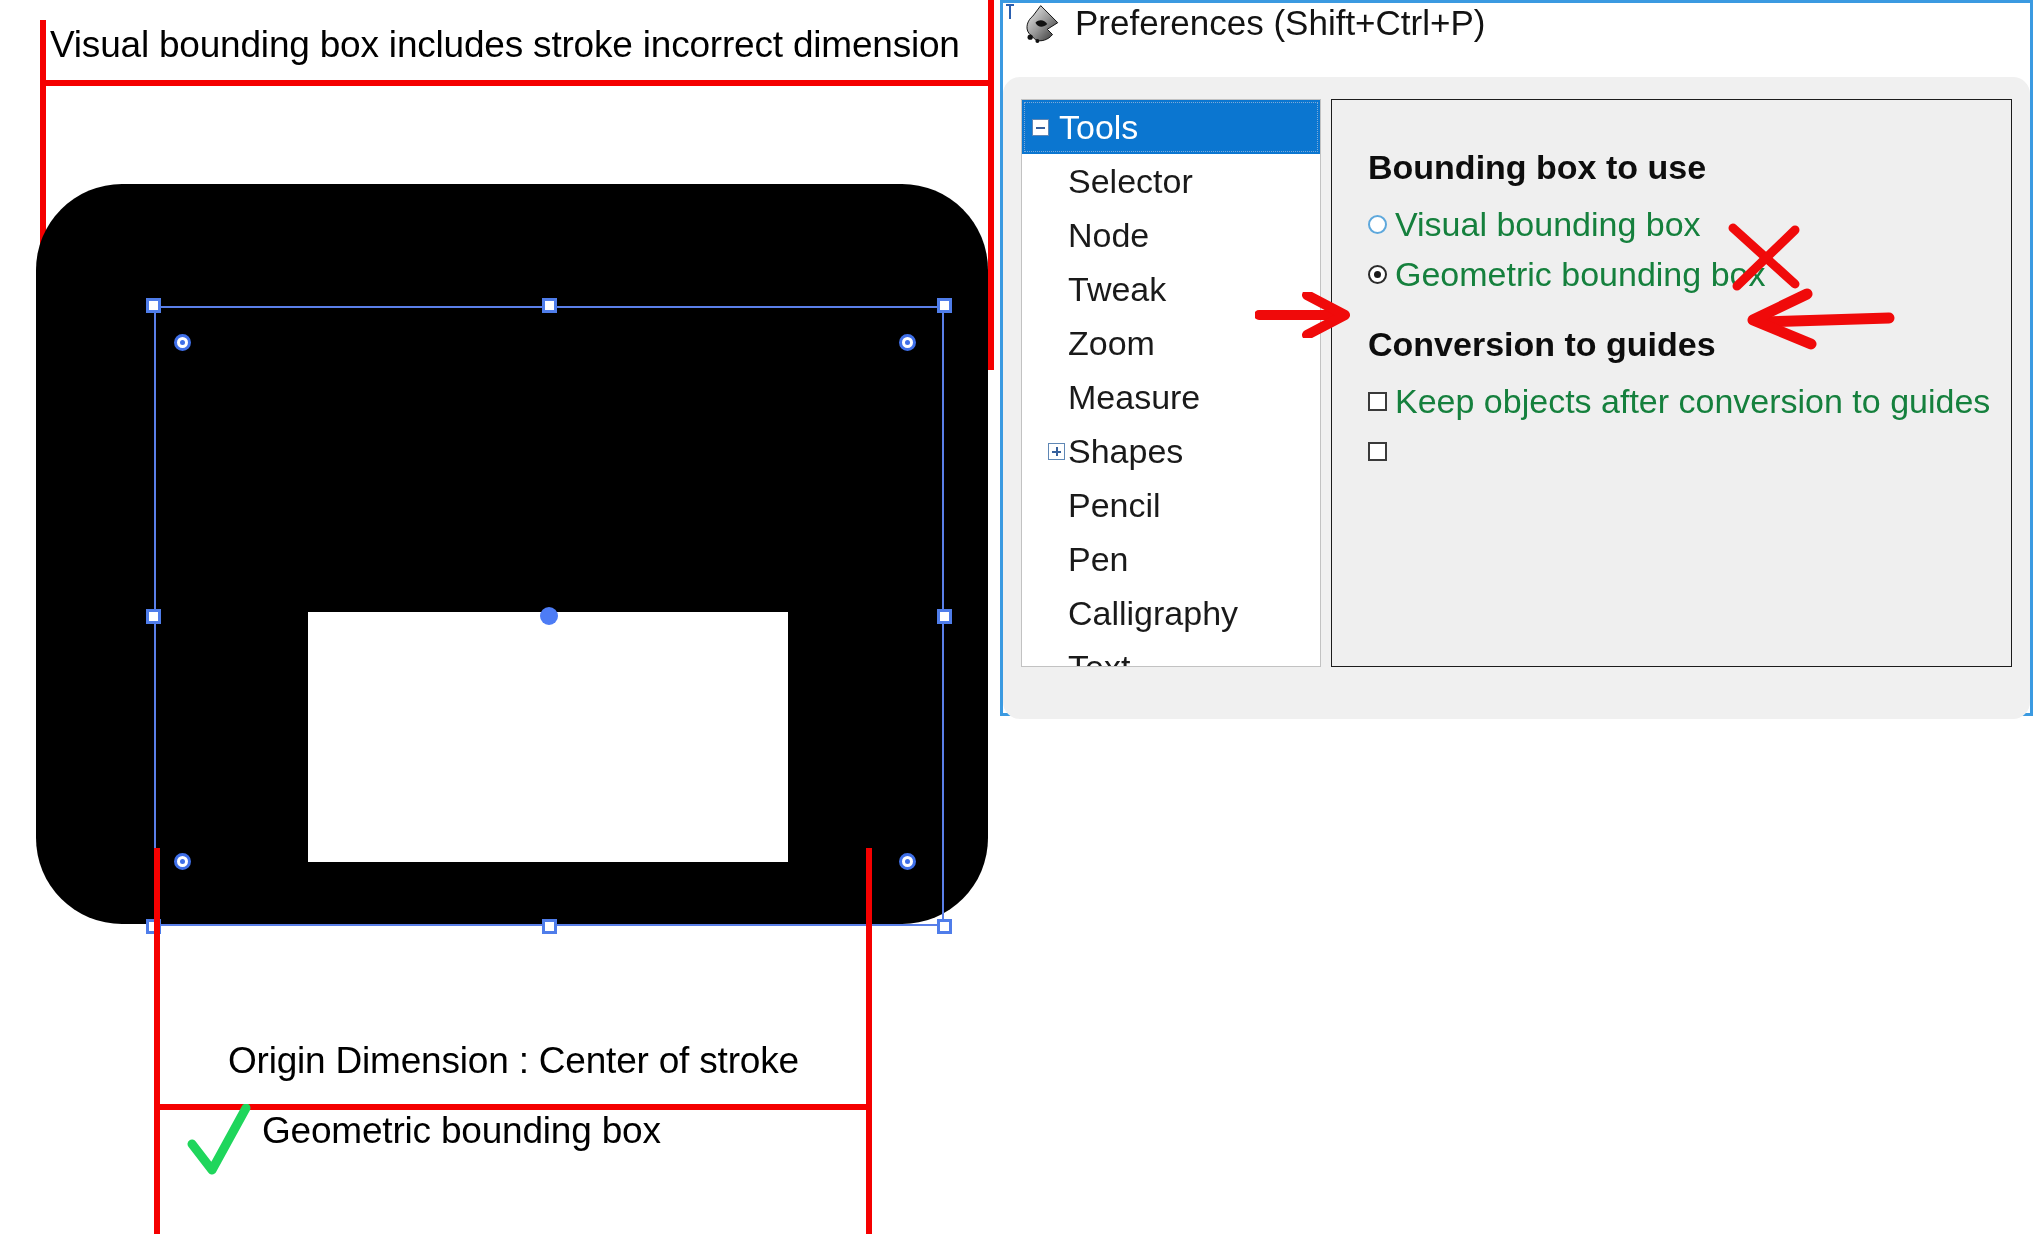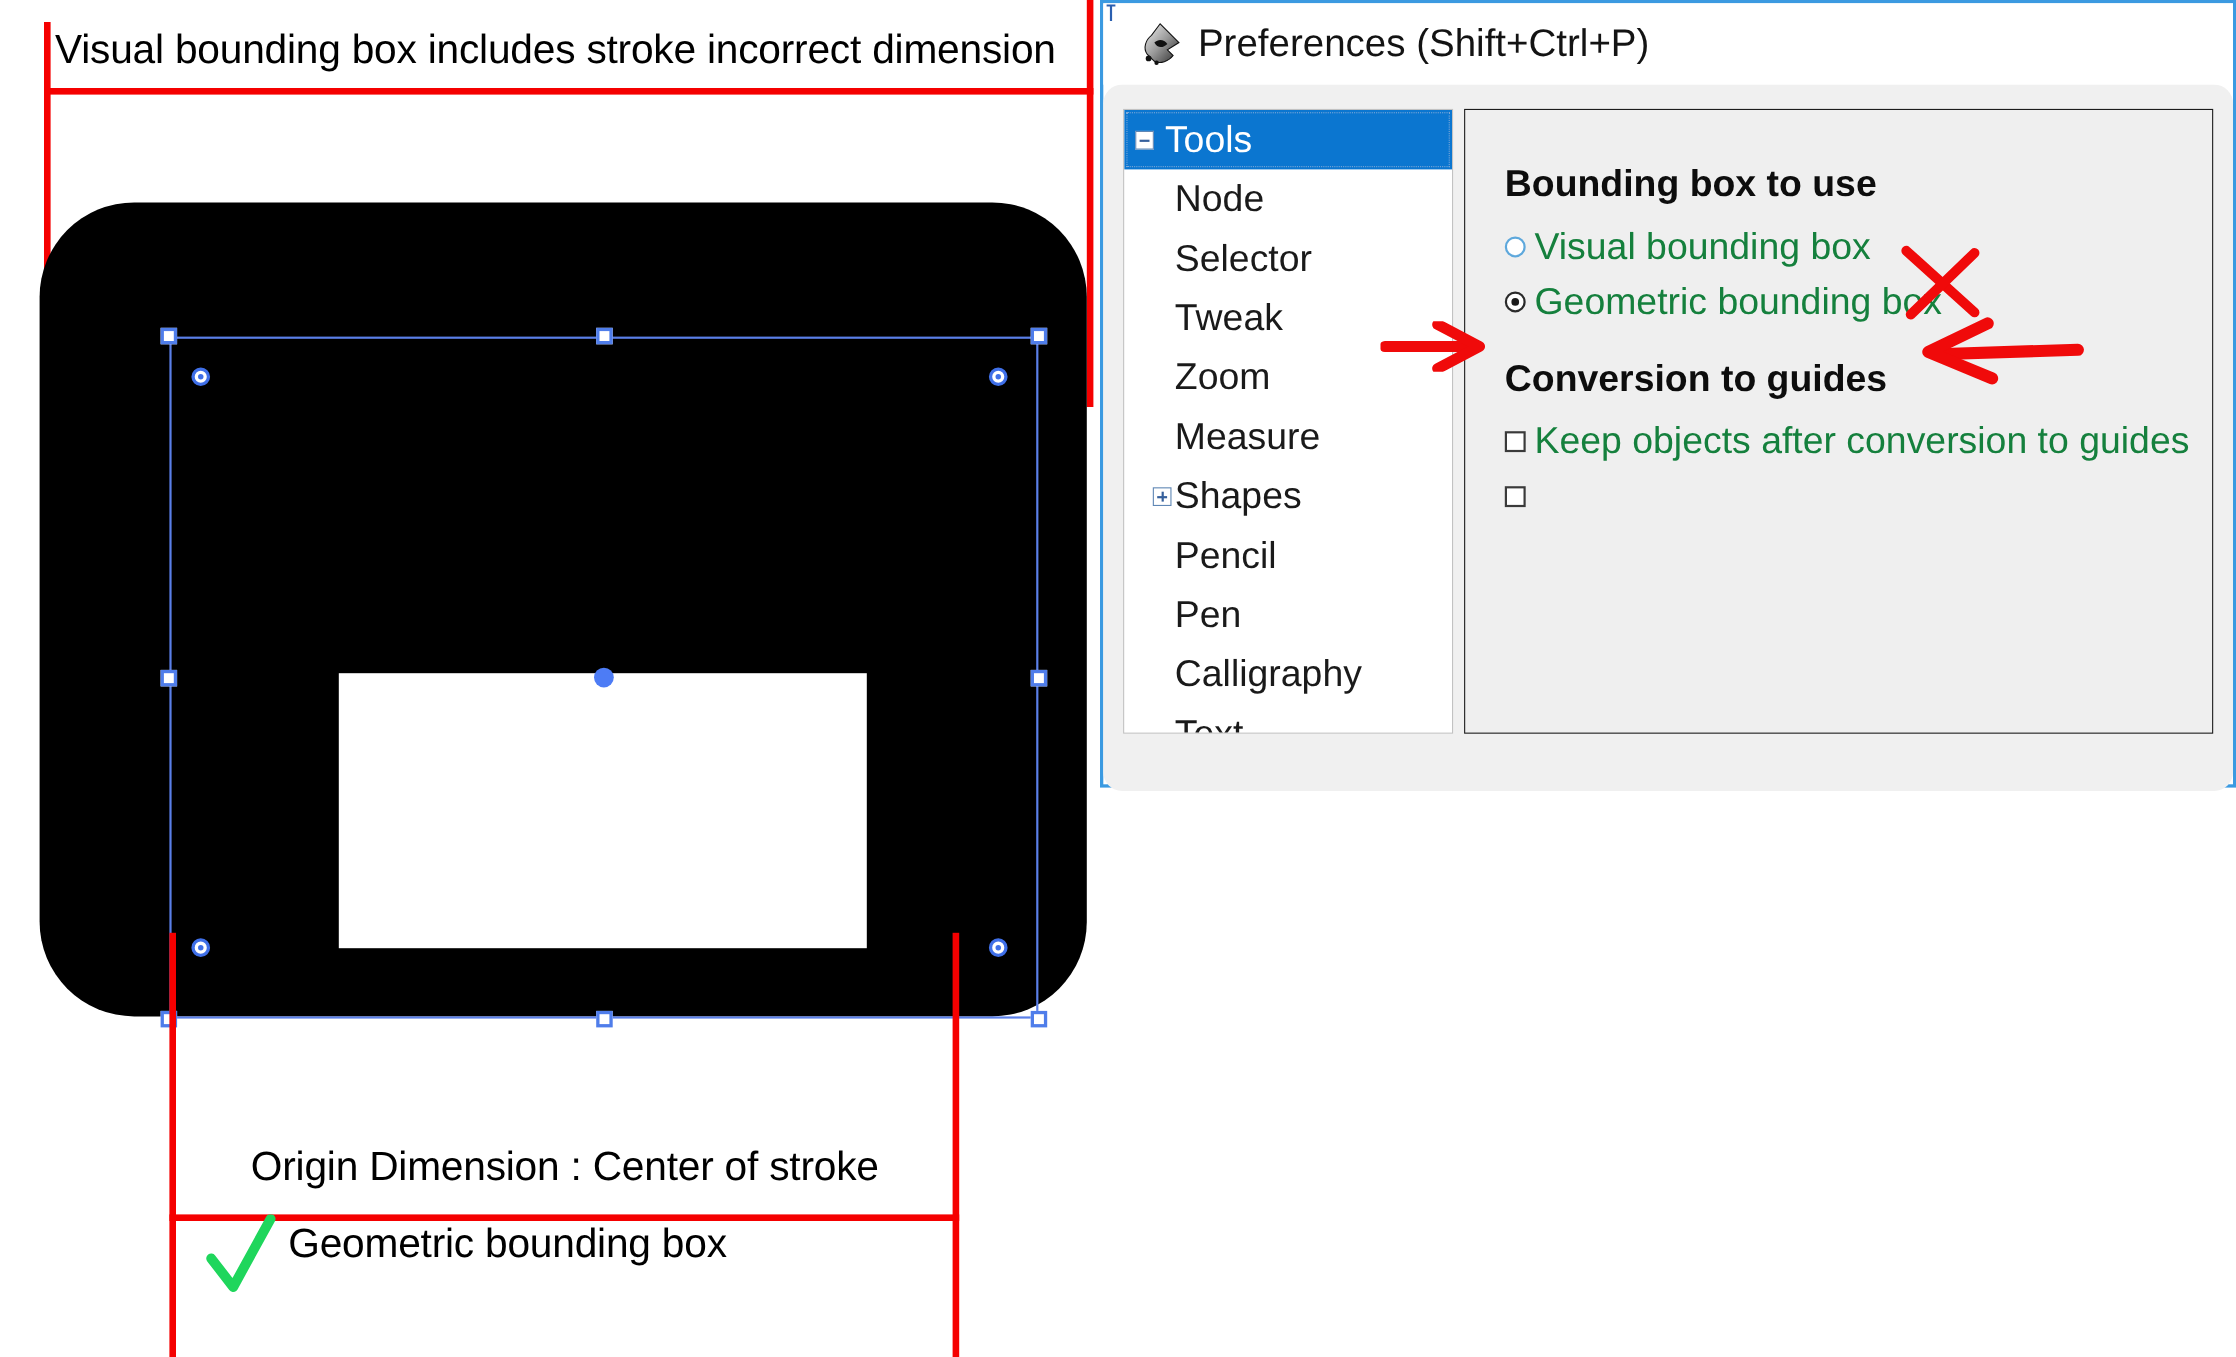--- a/index.html
+++ b/index.html
@@ -47,21 +47,21 @@
 
   #origin-annotation{left:228px;top:1040px;font-size:37px;}
   #geo-annotation{left:262px;top:1110px;font-size:37px;}
 
   #check-mark{position:absolute;left:186px;top:1104px;width:66px;height:72px;}
 
   
   #prefs-window{position:absolute;left:1000px;top:0px;width:1033px;height:716px;
                 background:#ffffff;border:3px solid #3b9ae1;box-sizing:border-box;}
   #prefs-titlebar{position:absolute;left:0;top:0;width:100%;height:74px;background:#ffffff;
-                  display:flex;align-items:center;padding-left:32px;box-sizing:border-box;}
+                  display:flex;padding-left:18px;box-sizing:border-box;}
   #prefs-title{font-size:35px;color:#131313;margin-left:12px;
                font-family:"Liberation Sans",sans-serif;}
   #inkscape-logo{width:42px;height:42px;flex:0 0 auto;}
 
   #prefs-body{position:absolute;left:0;top:74px;width:100%;height:642px;background:#f0f0f0;
               display:flex;border-radius:17px;}
 
   
   #tree-pane{width:300px;height:568px;margin:22px 0 0 18px;background:#ffffff;
              border:1px solid #c2c2c2;box-sizing:border-box;overflow:hidden;}
@@ -167,24 +167,24 @@
   </div>
 
   <div id="prefs-body">
 
     <div id="tree-pane">
       <div class="tree-item root">
         <span class="expander minus"></span>
         <span>Tools</span>
       </div>
       <div class="tree-item child">
+        <span>Selector</span>
+        </div>
+      <div class="tree-item child">
         <span>Node</span>
-        </div>
-      <div class="tree-item child">
-        <span>Selector</span>
         </div>
       <div class="tree-item child">
         <span>Tweak</span>
         </div>
       <div class="tree-item child">
         <span>Zoom</span>
         </div>
       <div class="tree-item child">
         <span>Measure</span>
         </div>

